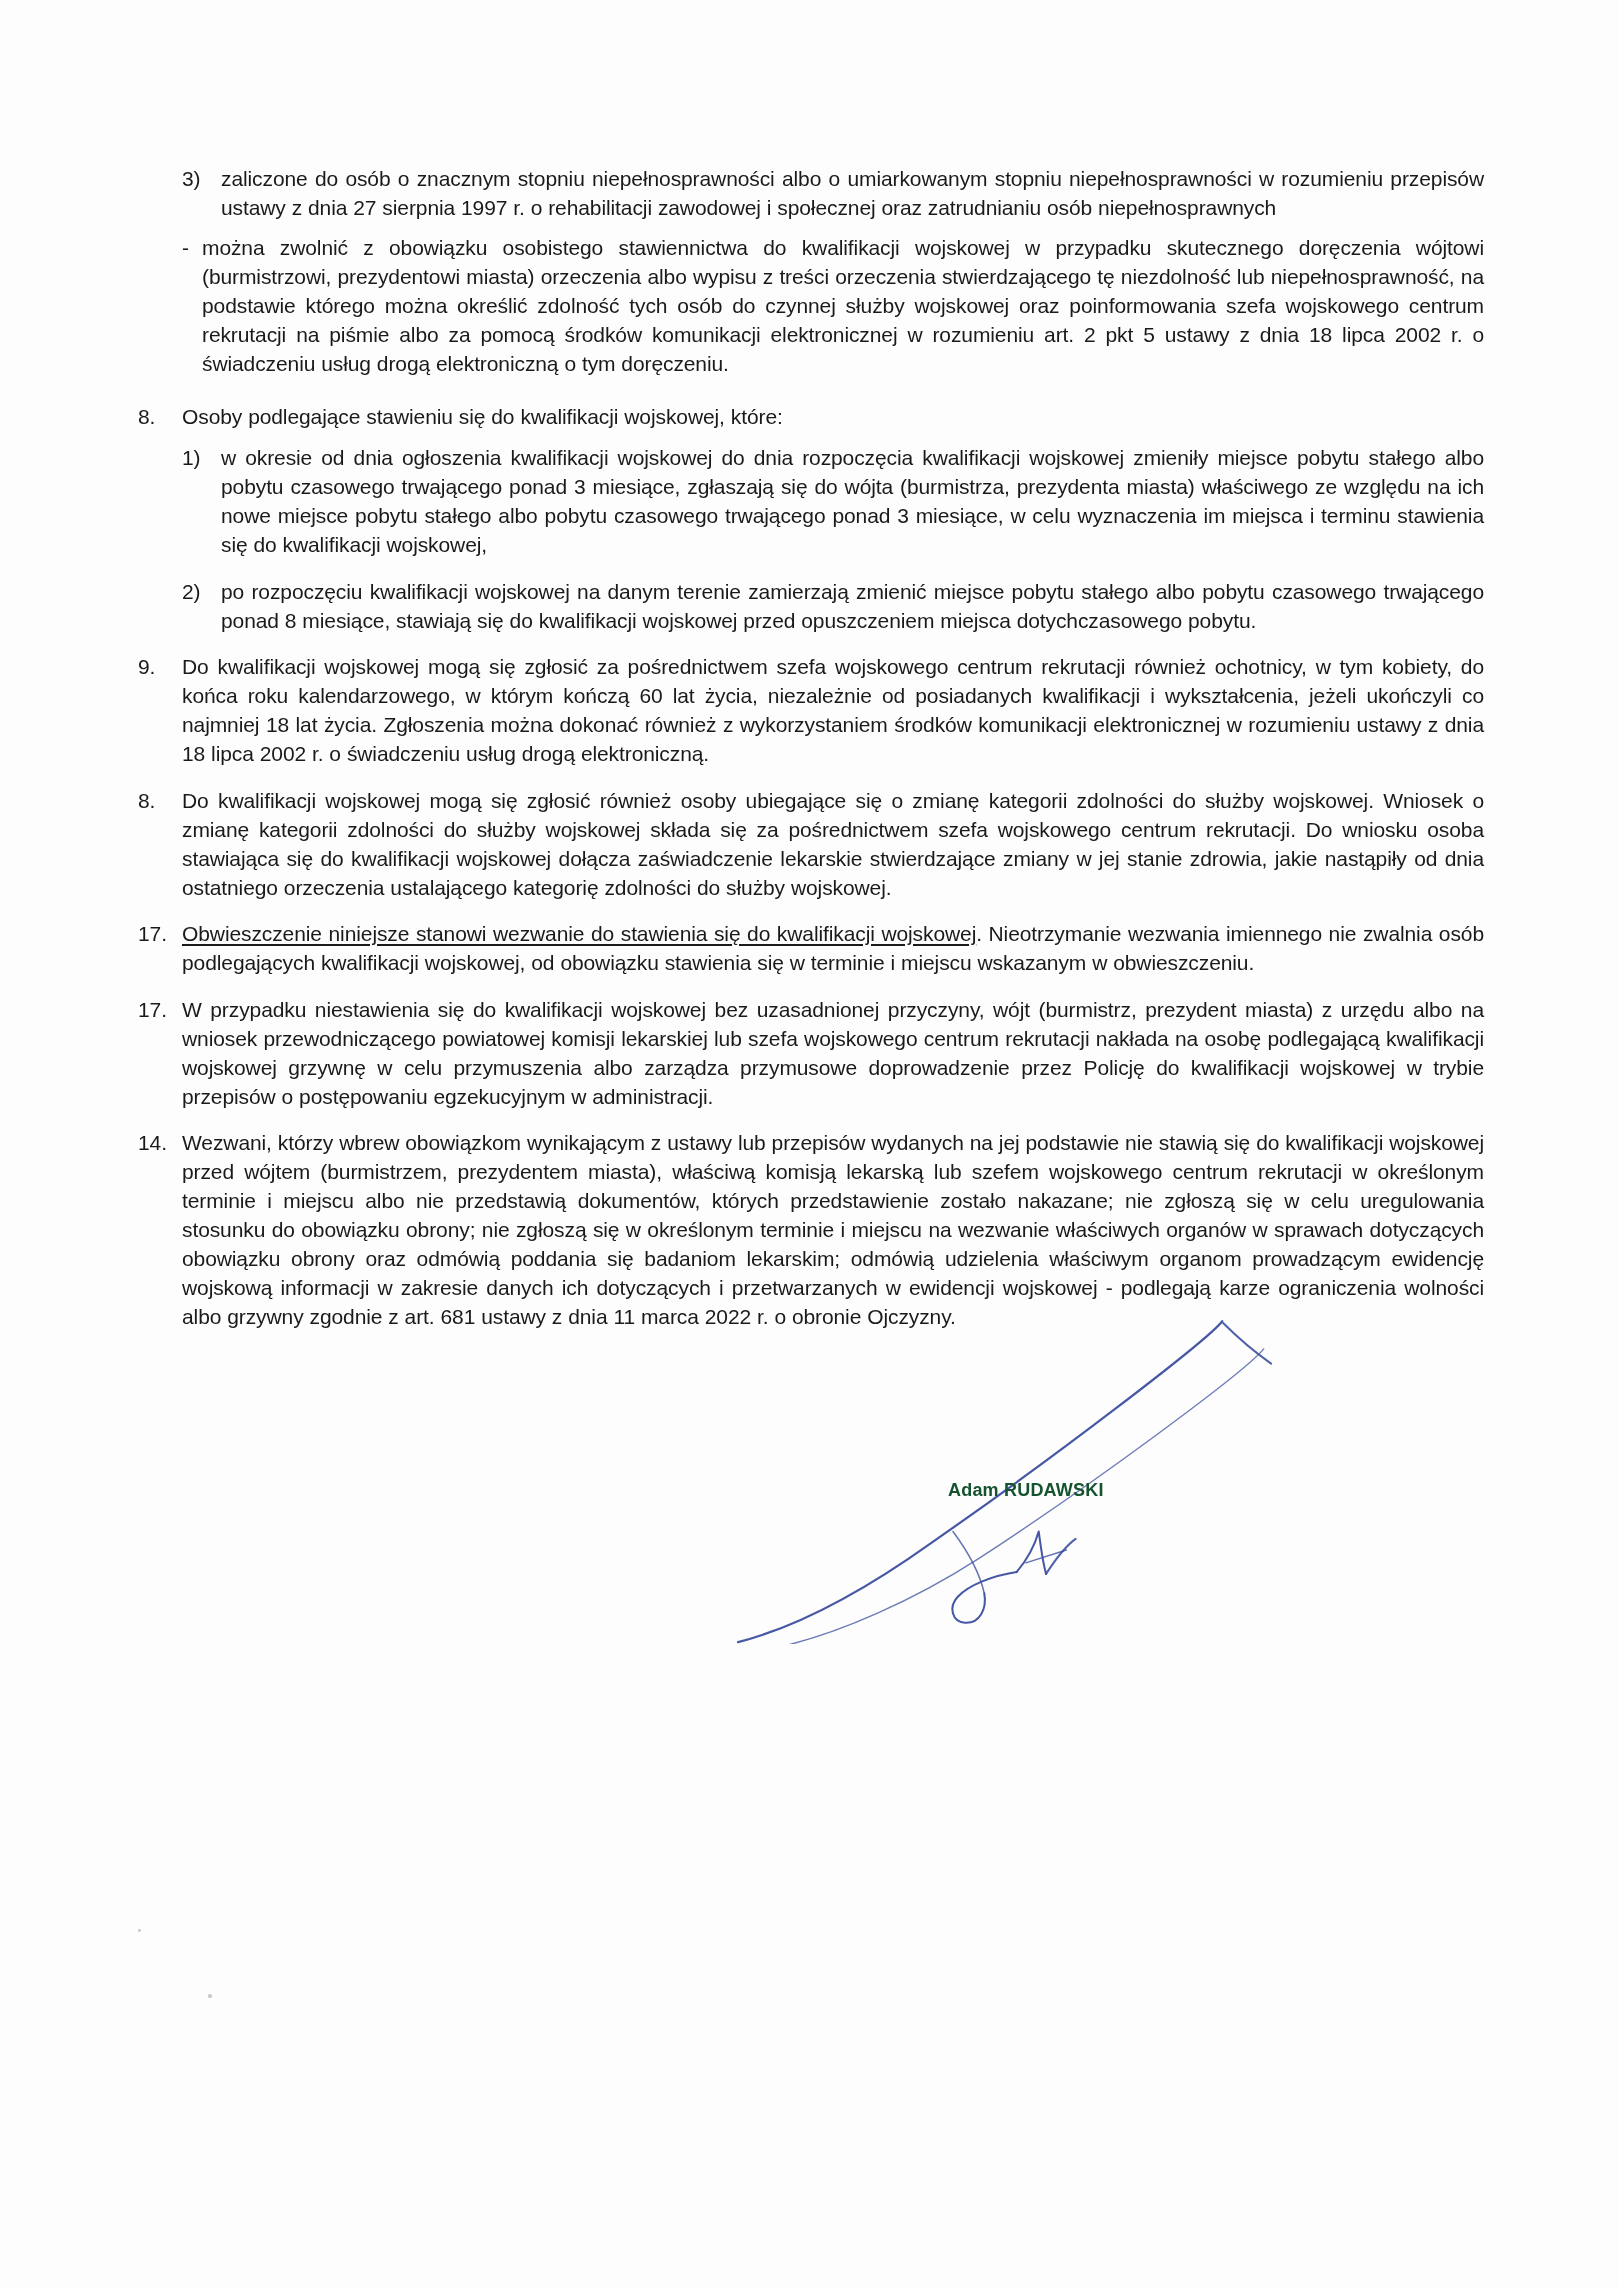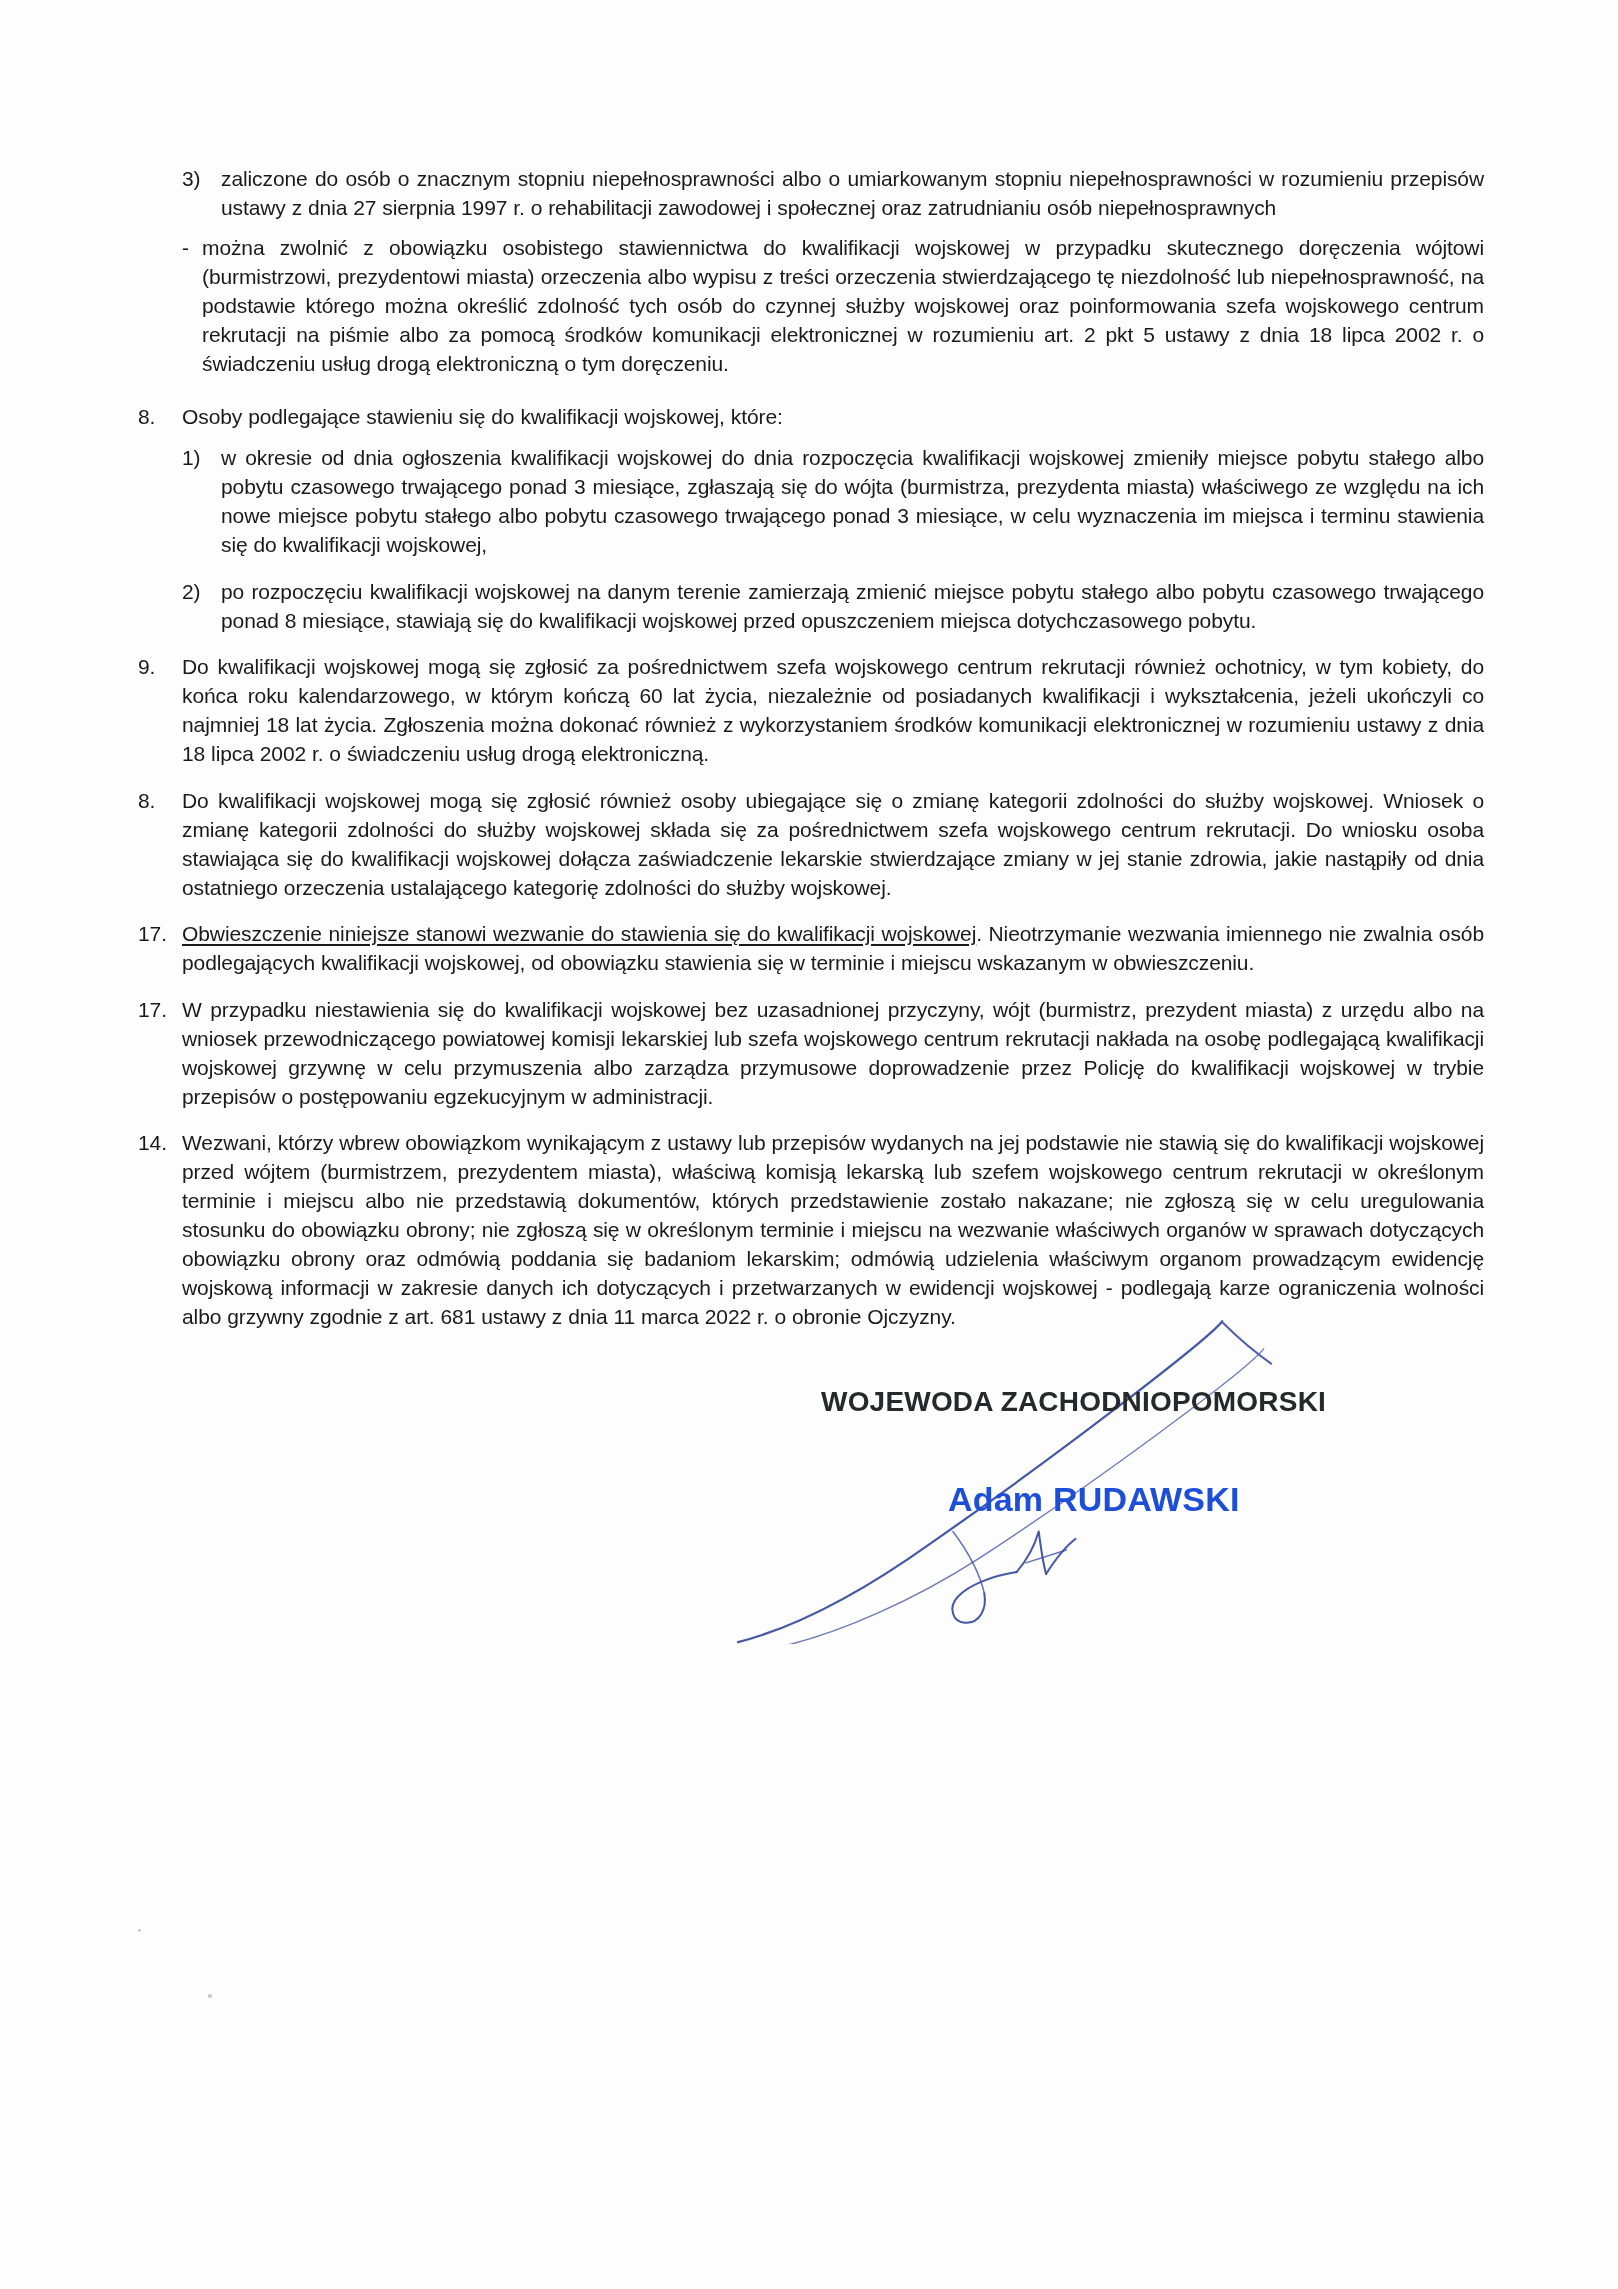--- a/index.html
+++ b/index.html
@@ -83,25 +83,25 @@
     font-size: 28px;
     font-weight: bold;
     letter-spacing: 0.2px;
     white-space: nowrap;
     color: #26282b;
   }
   .sign-name {
     position: absolute;
     left: 810px;
     top: 168px;
-    font-size: 34px;
+    font-size: 18px;
     font-weight: bold;
     letter-spacing: 0.2px;
     white-space: nowrap;
-    color: #1d4ed8;
+    color: #14532d;
     text-align: right;
   }
   .sign-ink {
     position: absolute;
     left: 517px;
     top: 0;
     width: 701px;
     height: 332px;
     pointer-events: none;
   }
@@ -177,21 +177,20 @@
           <path d="M615 10 C 600 30, 430 160, 300 250 C 230 300, 160 340, 90 358" stroke-width="2.4" opacity="0.95"></path>
           <path d="M660 40 C 640 65, 470 190, 350 268 C 280 313, 200 348, 140 362" stroke-width="1.5" opacity="0.75"></path>
           <path d="M616 12 C 628 24, 648 42, 668 56" stroke-width="2.2" opacity="0.9"></path>
           <path d="M323 238 C 338 258, 352 283, 357 305" stroke-width="1.6" opacity="0.8"></path>
           <path d="M357 305 C 360 322, 352 338, 336 337 C 322 336, 318 320, 328 309 C 340 296, 366 286, 392 282" stroke-width="2.2" opacity="0.95"></path>
           <path d="M392 282 C 404 268, 412 252, 416 238 C 418 252, 420 270, 424 284" stroke-width="2.2" opacity="0.95"></path>
           <path d="M424 284 C 433 270, 445 254, 456 246" stroke-width="2.2" opacity="0.9"></path>
           <path d="M402 272 L 446 258" stroke-width="1.6" opacity="0.8"></path>
         </g>
       </svg>
-      <div class="sign-title">WOJEWODA ZACHODNIOPOMORSKI</div>
       <div class="sign-name">Adam RUDAWSKI</div>
     </div>
 
   </div>
 
   <div class="speck" style="left:208px; top:1994px;"></div>
   <div class="speck" style="left:138px; top:1929px; width:2.8px; height:2.8px;"></div>
 
 </div>
 

